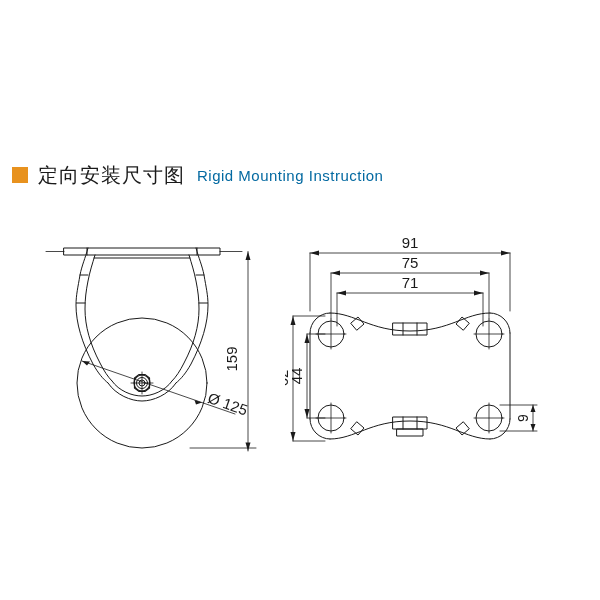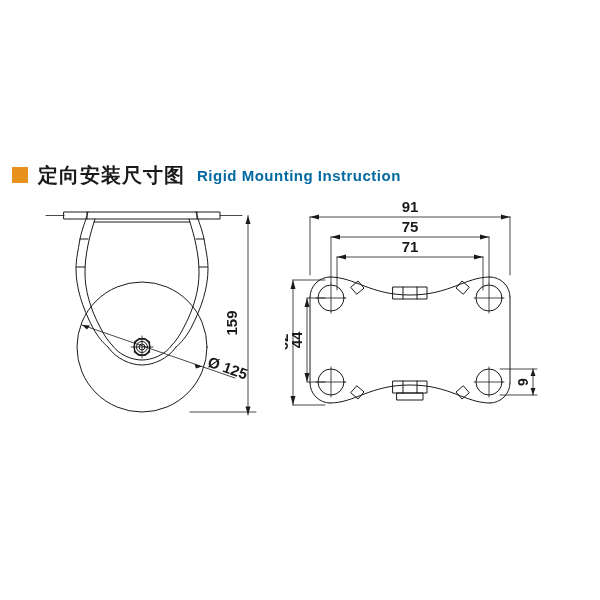--- a/index.html
+++ b/index.html
@@ -13,21 +13,20 @@
     overflow: hidden;
     font-family: "Liberation Sans", sans-serif;
     position: relative;
   }
   #page {
     position: absolute;
     left: 0; top: 0;
     width: 600px;
     height: 600px;
     background: #ffffff;
-    font-weight: bold;
   }
 
   
   .title-row {
     position: absolute;
     left: 12px;
     top: 160px;
     height: 30px;
     display: flex;
     align-items: center;
@@ -51,20 +50,21 @@
     color: #0369a1;
     margin-left: 12px;
     letter-spacing: 0.5px;
     white-space: nowrap;
     font-family: "Liberation Sans", sans-serif;
   }
 
   
   .drawing {
     position: absolute;
+    margin-top: 36px;
   }
   #drawing-side {
     left: 30px;
     top: 195px;
     width: 250px;
     height: 235px;
   }
   #drawing-top {
     left: 285px;
     top: 195px;

